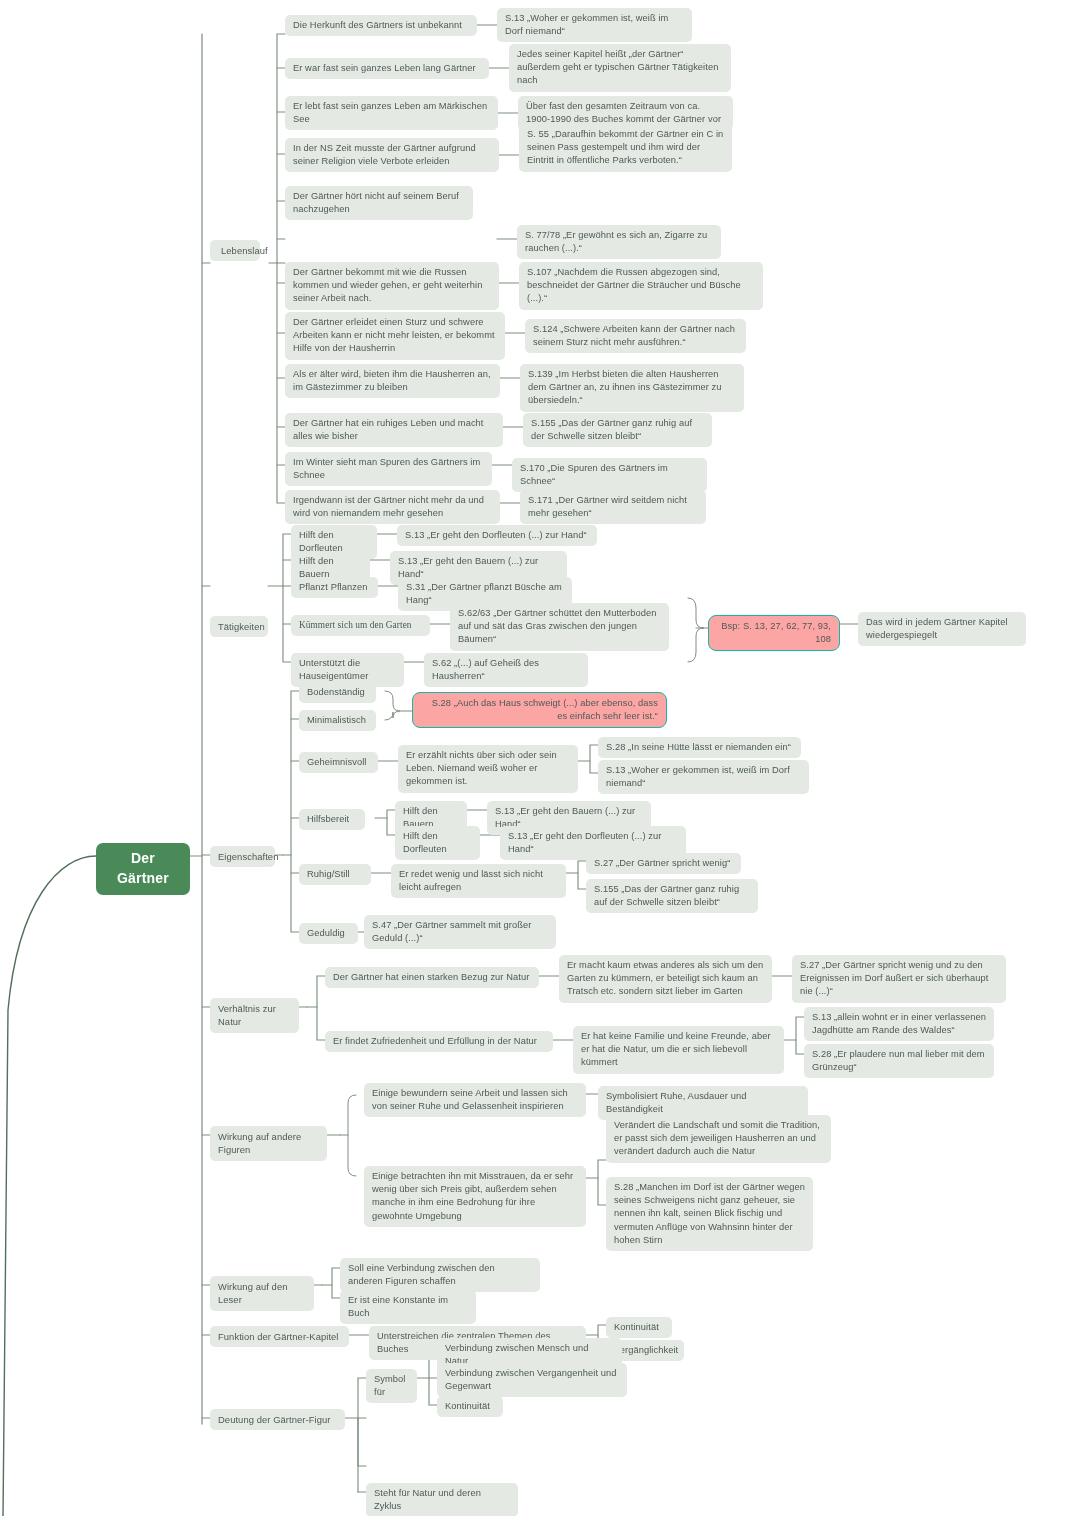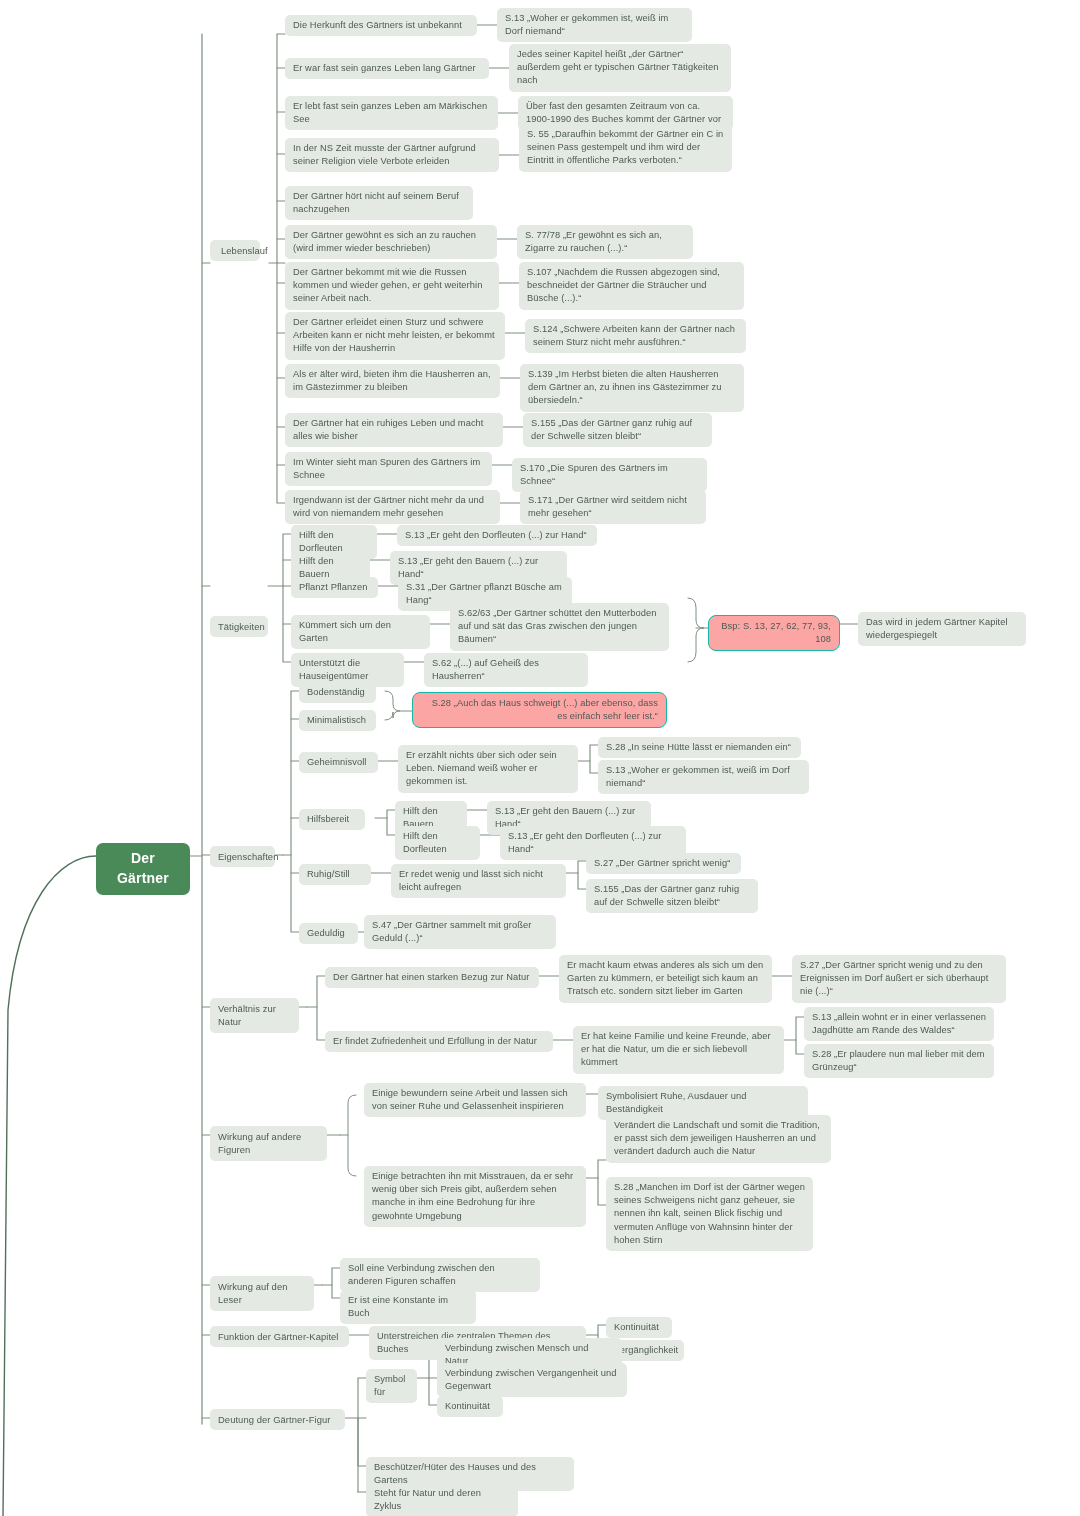--- a/index.html
+++ b/index.html
@@ -199,25 +199,24 @@
   <div class="node" style="left:509px;top:44px;width:222px;">Jedes seiner Kapitel heißt „der Gärtner“ außerdem geht er typischen Gärtner Tätigkeiten nach</div>
 
   <div class="node" style="left:285px;top:96px;width:213px;">Er lebt fast sein ganzes Leben am Märkischen See</div>
   <div class="node" style="left:518px;top:96px;width:215px;">Über fast den gesamten Zeitraum von ca. 1900-1990 des Buches kommt der Gärtner vor</div>
 
   <div class="node" style="left:285px;top:138px;width:214px;">In der NS Zeit musste der Gärtner aufgrund seiner Religion viele Verbote erleiden</div>
   <div class="node" style="left:519px;top:124px;width:213px;">S. 55 „Daraufhin bekommt der Gärtner ein C in seinen Pass gestempelt und ihm wird der Eintritt in öffentliche Parks verboten.“</div>
 
   <div class="node" style="left:285px;top:186px;width:188px;">Der Gärtner hört nicht auf seinem Beruf nachzugehen</div>
 
-  <div class="node" style="left:285px;top:225px;width:212px;">Der Gärtner gewöhnt es sich an zu rauchen (wird immer wieder beschrieben)</div>
-  <div class="node" style="left:517px;top:225px;width:176px;">S. 77/78 „Er gewöhnt es sich an, Zigarre zu rauchen (...).“</div>
+  <div class="node" style="left:517px;top:225px;width:204px;">S. 77/78 „Er gewöhnt es sich an, Zigarre zu rauchen (...).“</div>
 
   <div class="node" style="left:285px;top:262px;width:214px;">Der Gärtner bekommt mit wie die Russen kommen und wieder gehen, er geht weiterhin seiner Arbeit nach.</div>
-  <div class="node" style="left:519px;top:262px;width:225px;">S.107 „Nachdem die Russen abgezogen sind, beschneidet der Gärtner die Sträucher und Büsche (...).“</div>
+  <div class="node" style="left:519px;top:262px;width:244px;">S.107 „Nachdem die Russen abgezogen sind, beschneidet der Gärtner die Sträucher und Büsche (...).“</div>
 
   <div class="node" style="left:285px;top:312px;width:220px;">Der Gärtner erleidet einen Sturz und schwere Arbeiten kann er nicht mehr leisten, er bekommt Hilfe von der Hausherrin</div>
   <div class="node" style="left:525px;top:319px;width:221px;">S.124 „Schwere Arbeiten kann der Gärtner nach seinem Sturz nicht mehr ausführen.“</div>
 
   <div class="node" style="left:285px;top:364px;width:215px;">Als er älter wird, bieten ihm die Hausherren an, im Gästezimmer zu bleiben</div>
   <div class="node" style="left:520px;top:364px;width:224px;">S.139 „Im Herbst bieten die alten Hausherren dem Gärtner an, zu ihnen ins Gästezimmer zu übersiedeln.“</div>
 
   <div class="node" style="left:285px;top:413px;width:218px;">Der Gärtner hat ein ruhiges Leben und macht alles wie bisher</div>
   <div class="node" style="left:523px;top:413px;width:189px;">S.155 „Das der Gärtner ganz ruhig auf der Schwelle sitzen bleibt“</div>
 
@@ -229,21 +228,21 @@
 
   <div class="node" style="left:291px;top:525px;width:86px;">Hilft den Dorfleuten</div>
   <div class="node" style="left:397px;top:525px;width:200px;">S.13 „Er geht den Dorfleuten (...) zur Hand“</div>
 
   <div class="node" style="left:291px;top:551px;width:79px;">Hilft den Bauern</div>
   <div class="node" style="left:390px;top:551px;width:177px;">S.13 „Er geht den Bauern (...) zur Hand“</div>
 
   <div class="node" style="left:291px;top:577px;width:87px;">Pflanzt Pflanzen</div>
   <div class="node" style="left:398px;top:577px;width:174px;">S.31 „Der Gärtner pflanzt Büsche am Hang“</div>
 
-  <div class="node" style="left:291px;top:615px;width:139px;">Kümmert sich um den Garten</div>
+  <div class="node" style="left:291px;top:615px;width:139px;font-family:Liberation Serif, serif;">Kümmert sich um den Garten</div>
   <div class="node" style="left:450px;top:603px;width:219px;">S.62/63 „Der Gärtner schüttet den Mutterboden auf und sät das Gras zwischen den jungen Bäumen“</div>
 
   <div class="node" style="left:291px;top:653px;width:113px;">Unterstützt die Hauseigentümer</div>
   <div class="node" style="left:424px;top:653px;width:164px;">S.62 „(...) auf Geheiß des Hausherren“</div>
 
   <div class="node white" style="left:708px;top:615px;width:132px;">Bsp: S. 13, 27, 62, 77, 93, 108</div>
   <div class="node" style="left:858px;top:612px;width:168px;">Das wird in jedem Gärtner Kapitel wiedergespiegelt</div>
 
   <div class="node" style="left:299px;top:682px;width:77px;">Bodenständig</div>
   <div class="node" style="left:299px;top:710px;width:77px;">Minimalistisch</div>
@@ -288,16 +287,15 @@
   <div class="node" style="left:340px;top:1290px;width:136px;">Er ist eine Konstante im Buch</div>
 
   <div class="node" style="left:369px;top:1326px;width:217px;">Unterstreichen die zentralen Themen des Buches</div>
   <div class="node" style="left:606px;top:1317px;width:66px;">Kontinuität</div>
   <div class="node" style="left:606px;top:1340px;width:78px;">Vergänglichkeit</div>
 
   <div class="node" style="left:366px;top:1369px;width:51px;">Symbol für</div>
   <div class="node" style="left:437px;top:1338px;width:185px;">Verbindung zwischen Mensch und Natur</div>
   <div class="node" style="left:437px;top:1363px;width:190px;">Verbindung zwischen Vergangenheit und Gegenwart</div>
   <div class="node" style="left:437px;top:1396px;width:66px;">Kontinuität</div>
-  <div class="node" style="left:366px;top:1457px;width:208px;">Beschützer/Hüter des Hauses und des Gartens</div>
   <div class="node" style="left:366px;top:1483px;width:152px;">Steht für Natur und deren Zyklus</div>
 
 </div>
 
 </body></html>

